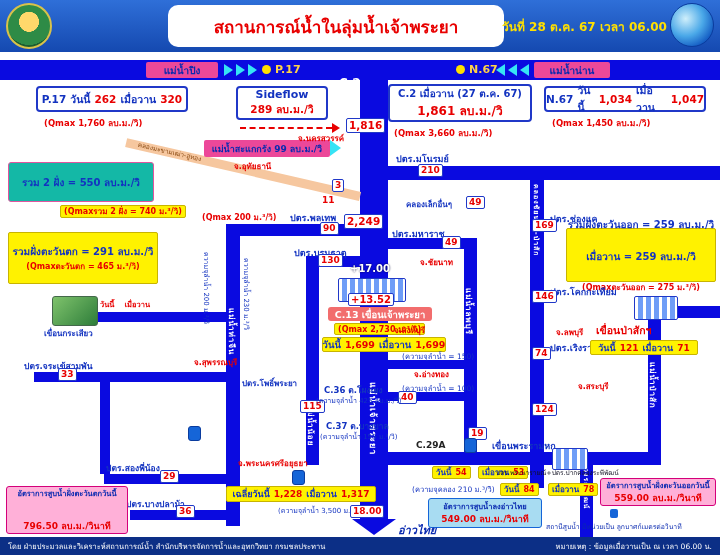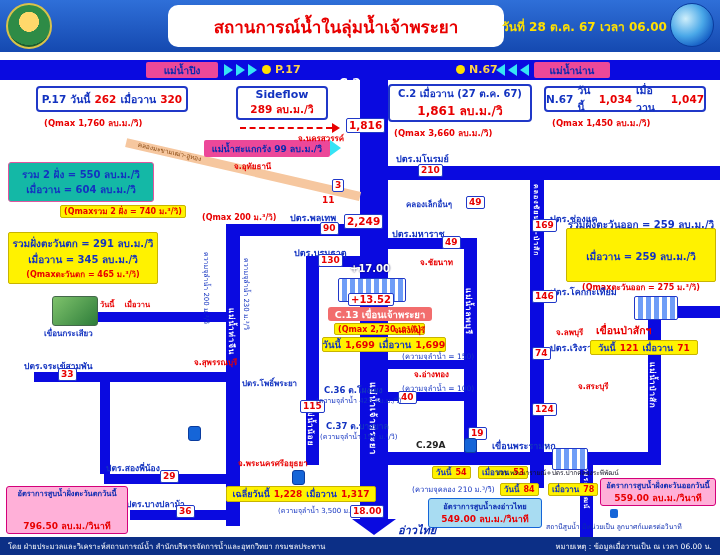--- a/index.html
+++ b/index.html
@@ -122,28 +122,26 @@
     <span class="bl">N.67</span>
     <span class="bl">วันนี้</span>
     <span class="rd">1,034</span>
     <span class="bl">เมื่อวาน</span>
     <span class="rd">1,047</span>
   </div>
   <div class="qmaxtxt" style="left:552px;top:116px;">(Qmax 1,450 ลบ.ม./วิ)</div>
 
   <div class="pinkbox" style="left:8px;top:162px;width:146px;height:40px;">
     <span class="bl" style="font-size:10px;">รวม 2 ฝั่ง = 550 ลบ.ม./วิ</span>
-    <span class="bl" style="font-size:10px;">เมื่อวาน = 604 ลบ.ม./วิ</span>
   </div>
   <div class="yel" style="left:60px;top:205px;height:13px;padding:0 3px;">
     <span class="rd" style="font-size:8px;">(Qmaxรวม 2 ฝั่ง = 740 ม.³/วิ)</span>
   </div>
   <div class="yel col" style="left:8px;top:232px;width:150px;height:52px;flex-direction:column;gap:1px;">
     <span class="bl" style="font-size:10px;">รวมฝั่งตะวันตก = 291 ลบ.ม./วิ</span>
-    <span class="bl" style="font-size:10px;">เมื่อวาน = 345 ลบ.ม./วิ</span>
     <span class="rd" style="font-size:8px;">(Qmaxตะวันตก = 465 ม.³/วิ)</span>
   </div>
 
   <div class="yel col" style="left:566px;top:228px;width:150px;height:54px;flex-direction:column;gap:17px;">
     <span class="bl" style="font-size:10px;">รวมฝั่งตะวันออก = 259 ลบ.ม./วิ</span>
     <span class="bl" style="font-size:10px;">เมื่อวาน = 259 ลบ.ม./วิ</span>
     <span class="rd" style="font-size:8px;">(Qmaxตะวันออก = 275 ม.³/วิ)</span>
   </div>
 
   <div class="cyanbox" style="left:204px;top:140px;width:126px;height:17px;font-size:9px;">แม่น้ำสะแกกรัง 99 ลบ.ม./วิ</div>

